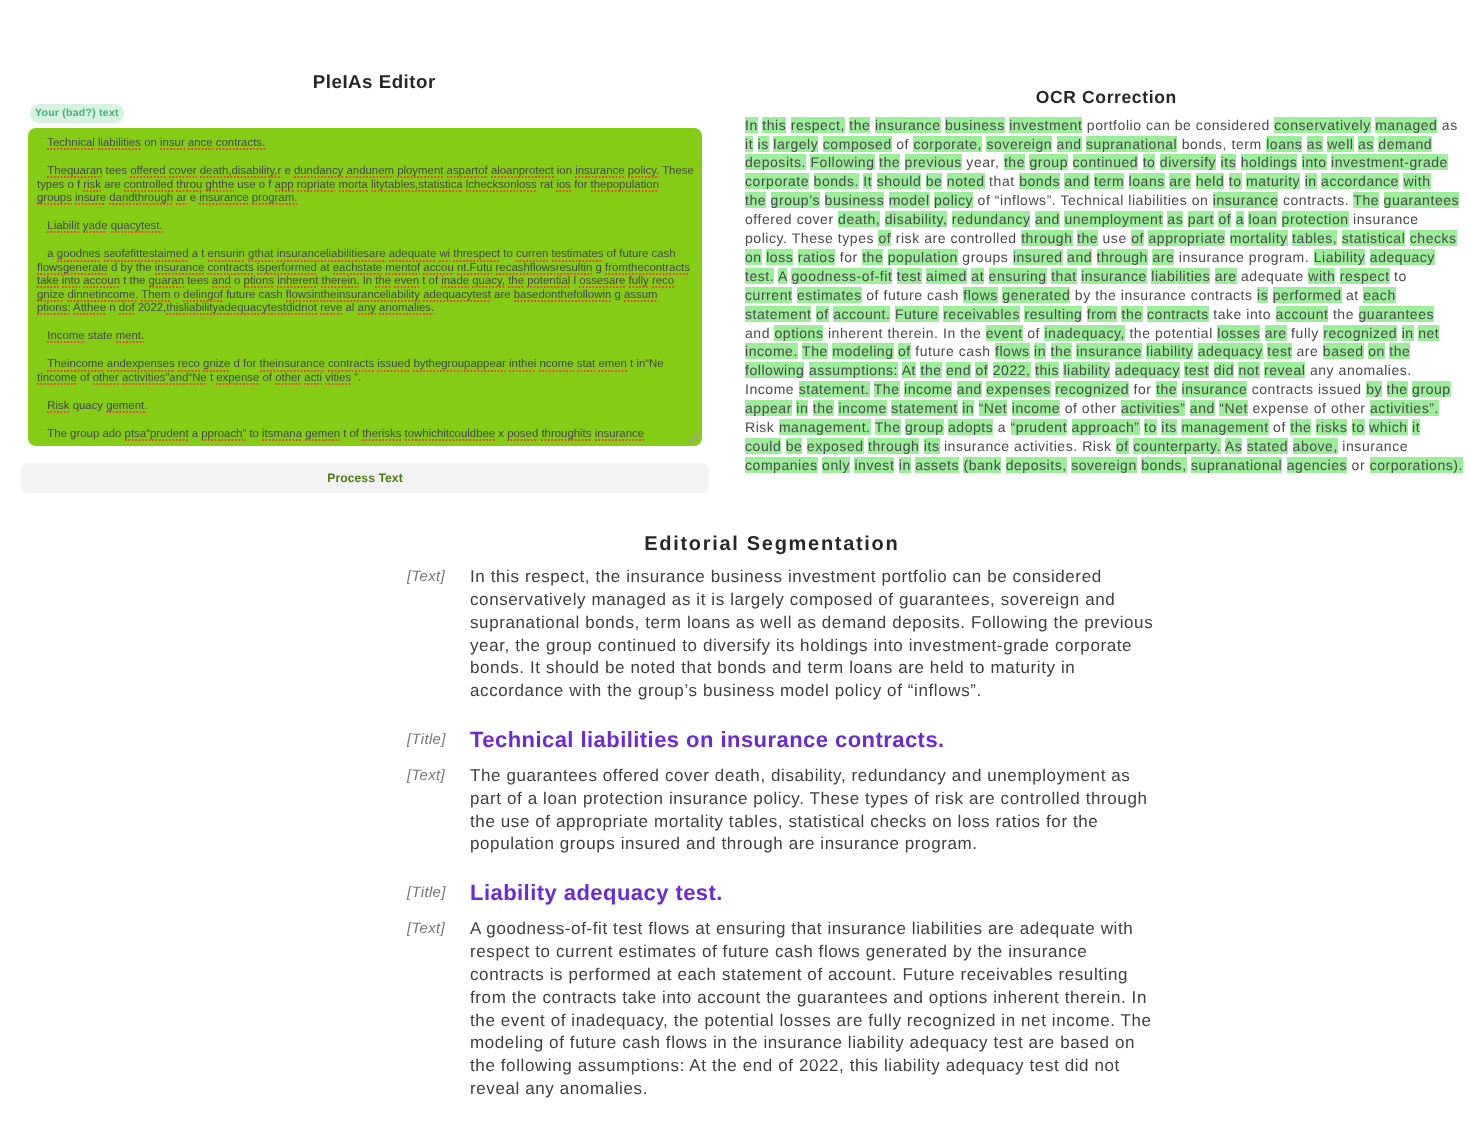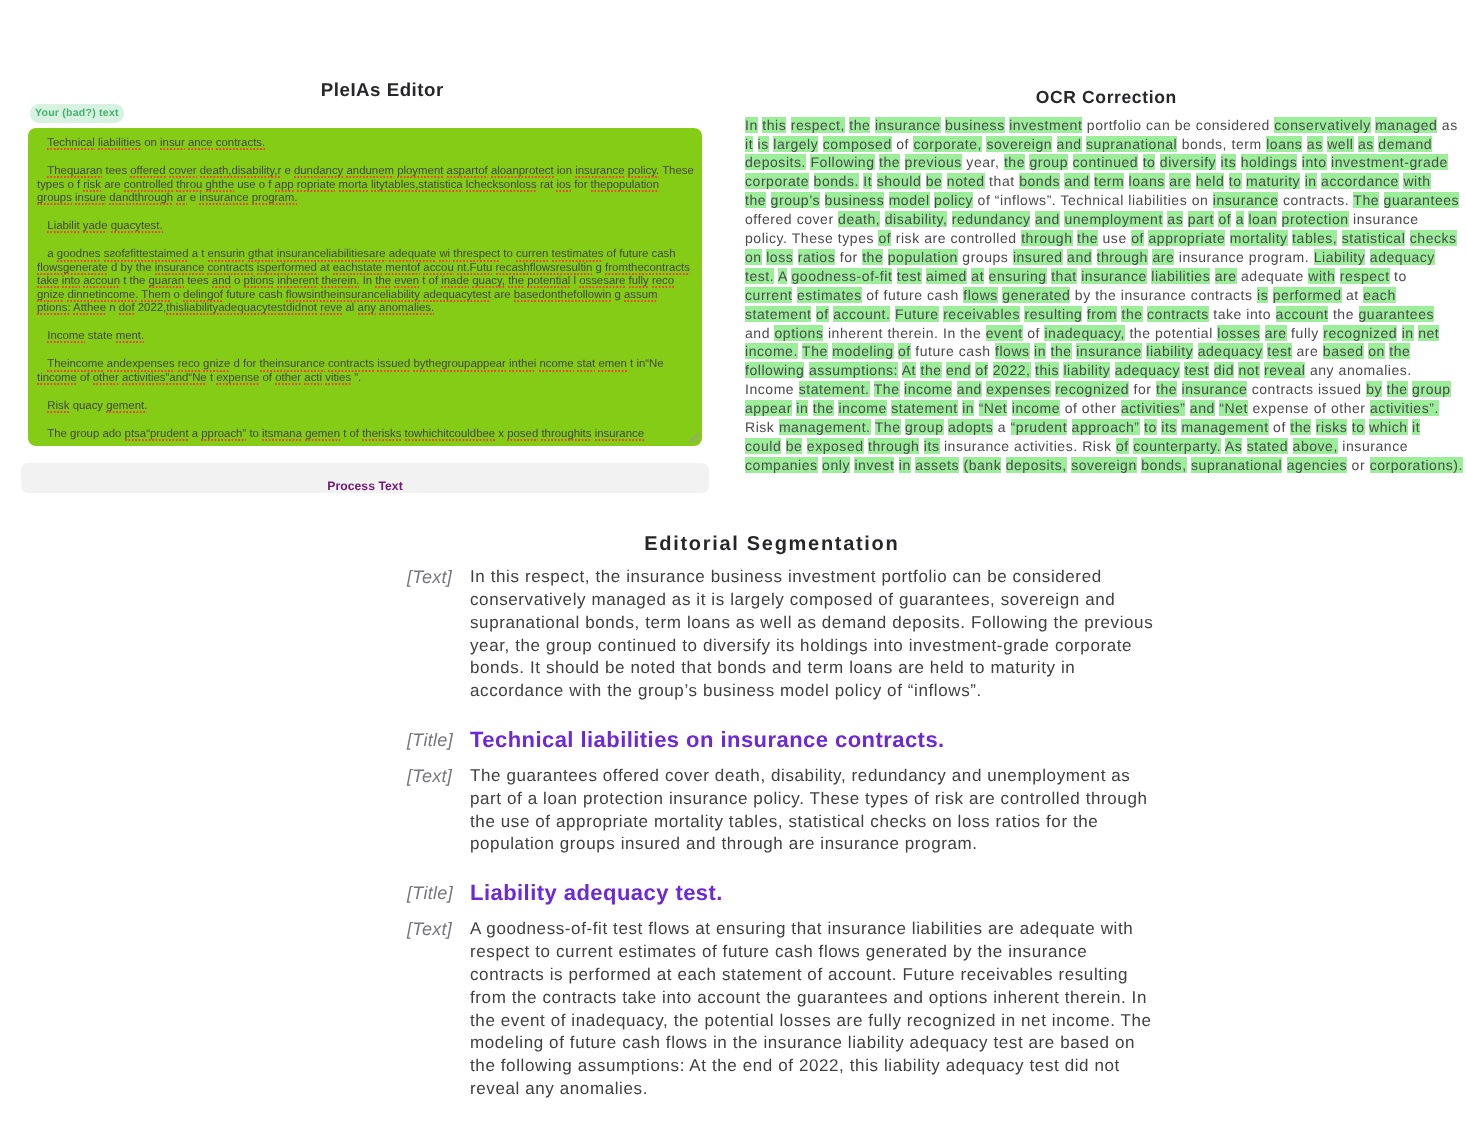--- a/index.html
+++ b/index.html
@@ -5,21 +5,21 @@
 <style>
   html,body{margin:0;padding:0;}
   body{width:1466px;height:1124px;background:#ffffff;
        font-family:"Liberation Sans",sans-serif;color:#27272a;overflow:hidden;
        -webkit-font-smoothing:antialiased;text-rendering:geometricPrecision;}
   .page{position:relative;width:1466px;height:1124px;}
 
   
   .app-title{position:absolute;left:24px;top:61px;width:684px;
              font-size:18.7px;font-weight:700;text-align:center;color:#27272a;
-             margin:16px;line-height:26px;letter-spacing:0.5px;text-indent:0.5px;}
+             margin:8px;line-height:26px;letter-spacing:0.5px;text-indent:0.5px;}
   .panel-title{position:absolute;left:744px;top:86px;width:724px;
              font-size:17.5px;font-weight:700;text-align:center;color:#27272a;
              margin:0;line-height:22px;letter-spacing:0.62px;text-indent:0.62px;}
 
   
   .field-label{position:absolute;left:30px;top:104px;
                background:#d7f2e0;color:#45b171;
                font-size:10.5px;font-weight:700;line-height:11px;
                letter-spacing:0.25px;
                padding:4px 5px 4px 5px;border-radius:9px;}
@@ -32,37 +32,37 @@
   .tap{margin:0 0 14.7px 0;}
   .ln{white-space:nowrap;}
   .ta-inner .ln.first{text-indent:10.3px;}
   .sq{background-repeat:repeat-x;background-position:0 100%;
       background-size:3.4px 2.4px;
       background-image:radial-gradient(circle at 1.0px 1.2px, #ef4136 1.0px, rgba(239,65,54,0) 1.25px);
       padding-bottom:1.6px;}
   .resize-handle{position:absolute;right:3px;bottom:3px;width:11px;height:11px;line-height:0;}
   .process-btn{position:absolute;left:21px;top:463px;width:688px;height:30px;
                background:#f2f2f3;border-radius:7px;
-               display:flex;align-items:flex-end;justify-content:center;
-               font-size:12.2px;font-weight:700;color:#701a75;letter-spacing:0.05px;}
+               display:flex;align-items:center;justify-content:center;
+               font-size:12.2px;font-weight:700;color:#4d7c0f;letter-spacing:0.05px;}
 
   
   .ocr-body{position:absolute;left:745px;top:115.6px;width:724px;
             font-size:14px;line-height:18.9px;color:#4a4a4d;text-align:left;
             white-space:nowrap;letter-spacing:0.55px;}
   .hl{background:#9cee9a;}
 
   
   .seg-title{position:absolute;left:38px;top:531px;width:1466px;
              font-size:20px;font-weight:700;text-align:center;color:#27272a;
              margin:0;line-height:26px;letter-spacing:1.7px;text-indent:1.7px;}
   .seg-list{position:absolute;left:407px;top:566px;width:760px;}
   .seg-row{display:flex;align-items:flex-start;}
   .seg-tag{width:63px;flex:0 0 63px;text-align:left;
-           font-style:italic;font-size:18px;color:#76767e;line-height:22.85px;
+           font-style:italic;font-size:15px;color:#76767e;line-height:22.85px;
            letter-spacing:0.3px;}
   .seg-text{flex:1;font-size:17px;letter-spacing:0.6px;line-height:22.85px;
             color:#404042;white-space:nowrap;}
   .seg-text.title{font-size:22px;font-weight:700;color:#6d28d9;line-height:22.85px;letter-spacing:0.45px;}
 </style>
 </head>
 <body>
 
 <div class="page">
 

